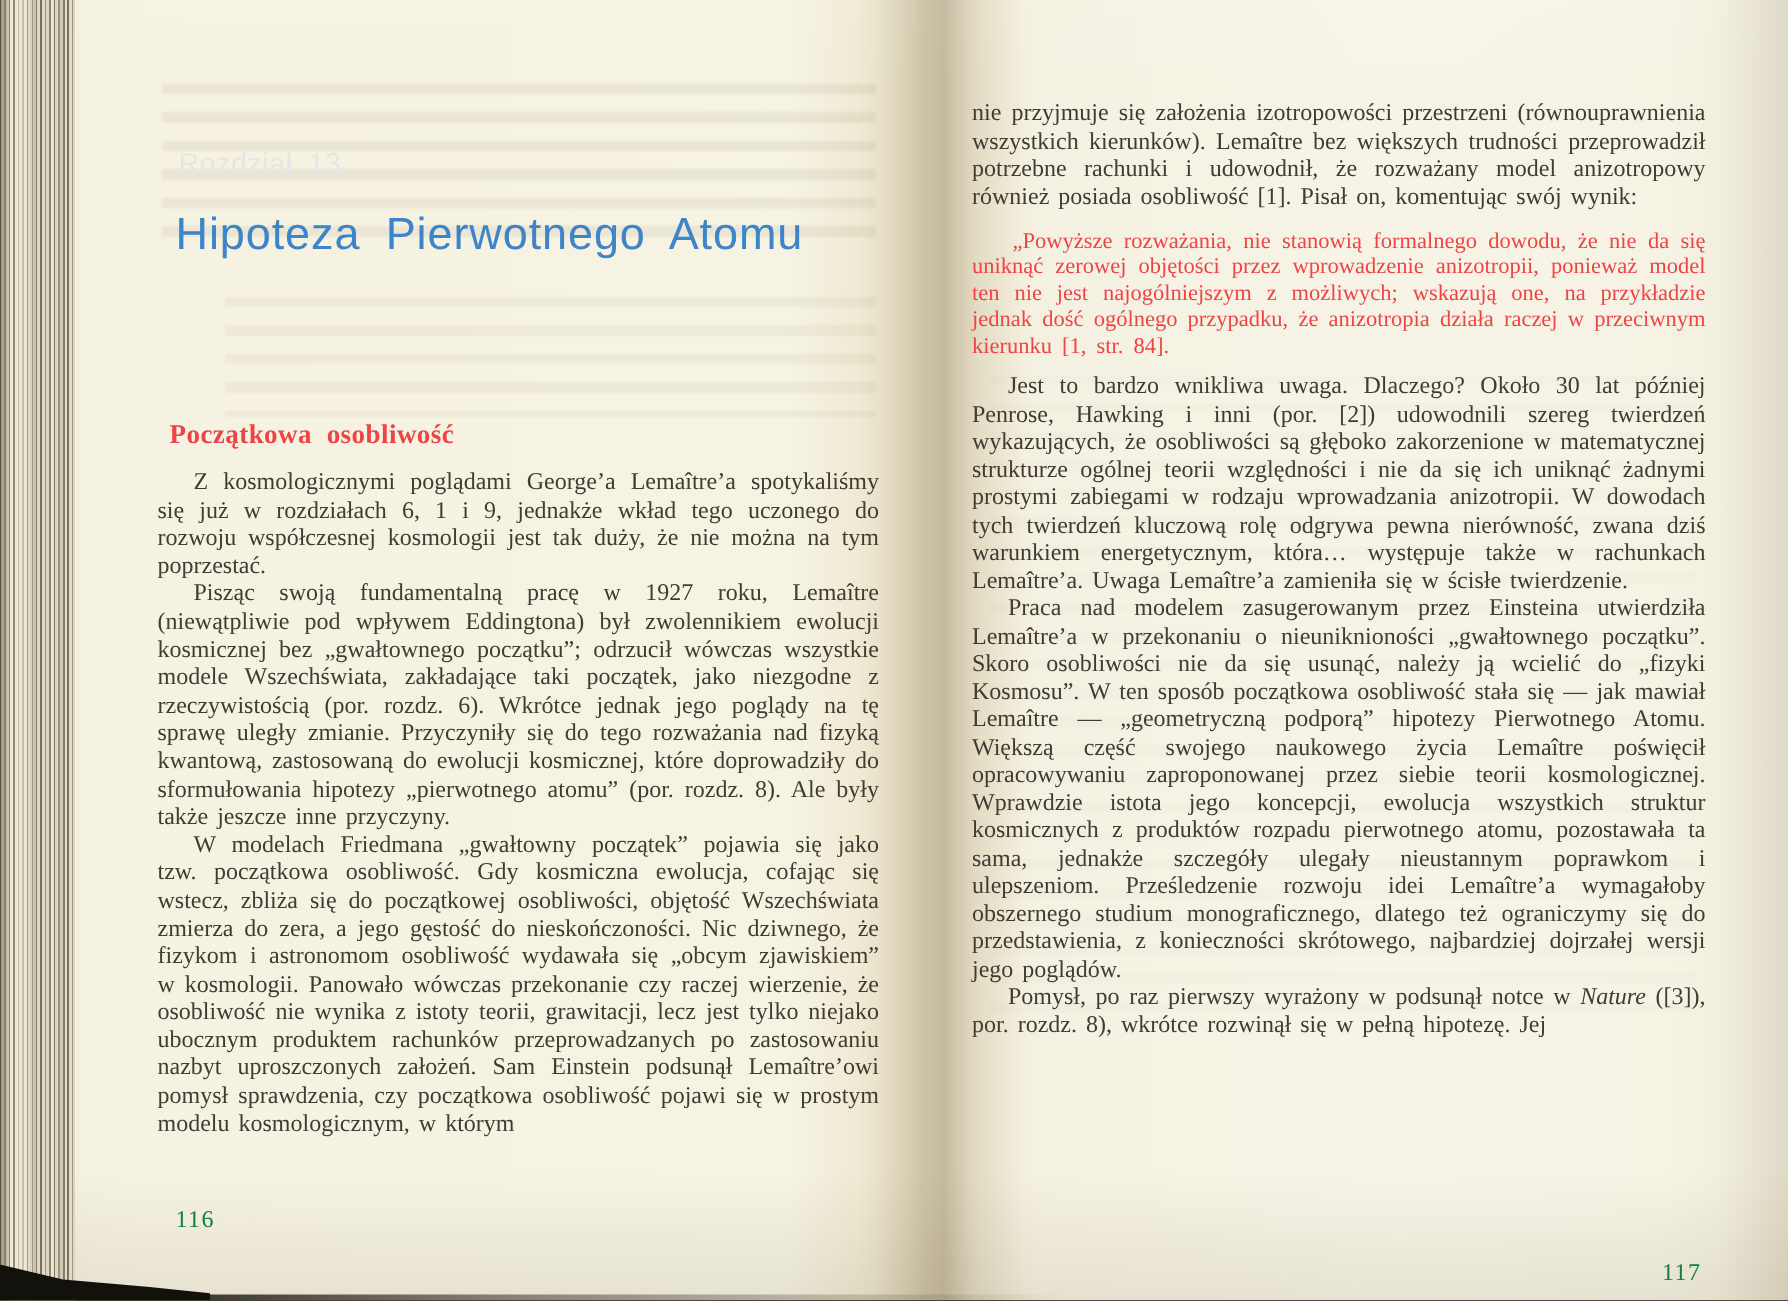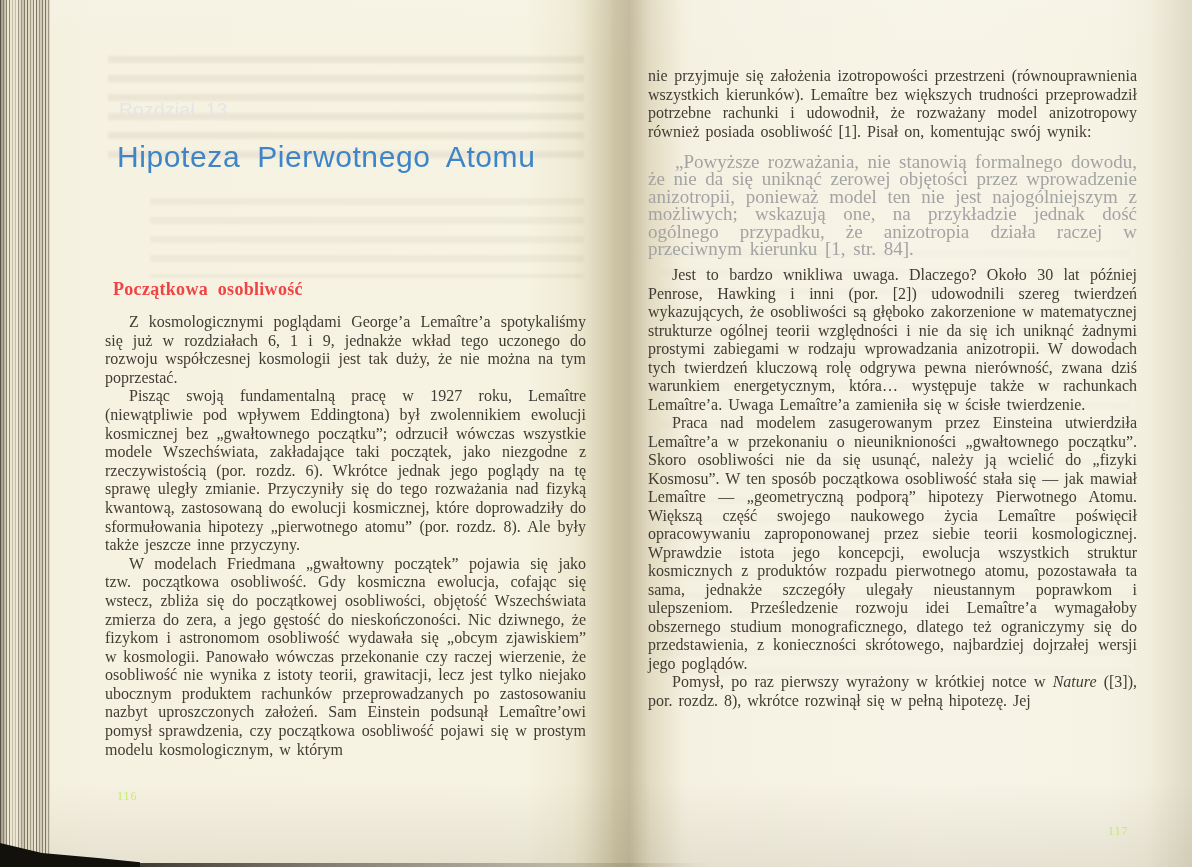--- a/index.html
+++ b/index.html
@@ -91,26 +91,26 @@
     position: absolute;
     font-size: 16px; line-height: 18.6px; color: #413c33;
     text-align: justify; word-spacing: 2px;
   }
   .left-col  { left: 105px; top: 313px; width: 481px; }
   .right-col { left: 648px; top: 46px;  width: 489px; line-height: 18.5px; margin-top: 21px; }
   .body-col p { margin: 0; text-indent: 24px; }
   .body-col p.no-indent { text-indent: 0; }
   .quote-block {
     margin: 12px 0 9px 0 !important;
-    font-size: 19px; line-height: 17.4px; color: #a3a3a3;
+    font-size: 15px; line-height: 17.4px; color: #ef4444;
     text-indent: 27px !important; word-spacing: 3px;
   }
   .rp-heading { margin: 37px 0 21px 0; }
   .page-number {
-    position: absolute; font-size: 12px; color: #bef264; letter-spacing: 1px;
+    position: absolute; font-size: 16px; color: #15803d; letter-spacing: 1px; margin-top: 16px;
   }
   .pn-left  { left: 117px;  top: 789px; }
   .pn-right { left: 1108px; top: 824px; }
   .ital { font-style: italic; }
 </style>
 </head>
 <body>
 
 <div class="scan">
   <div class="book"></div>
@@ -133,21 +133,21 @@
   </div>
 
   <div class="page-number pn-left">116</div>
 
   <div class="body-col right-col">
     <p class="no-indent">nie przyjmuje się założenia izotropowości przestrzeni (równouprawnienia wszystkich kierunków). Lemaître bez większych trudności przeprowadził potrzebne rachunki i udowodnił, że rozważany model anizotropowy również posiada osobliwość [1]. Pisał on, komentując swój wynik:</p>
     <p class="quote-block">„Powyższe rozważania, nie stanowią formalnego dowodu, że nie da się uniknąć zerowej objętości przez wprowadzenie anizotropii, ponieważ model ten nie jest najogólniejszym z możliwych; wskazują one, na przykładzie jednak dość ogólnego przypadku, że anizotropia działa raczej w przeciwnym kierunku [1, str. 84].</p>
     <p>Jest to bardzo wnikliwa uwaga. Dlaczego? Około 30 lat później Penrose, Hawking i inni (por. [2]) udowodnili szereg twierdzeń wykazujących, że osobliwości są głęboko zakorzenione w matematycznej strukturze ogólnej teorii względności i nie da się ich uniknąć żadnymi prostymi zabiegami w rodzaju wprowadzania anizotropii. W dowodach tych twierdzeń kluczową rolę odgrywa pewna nierówność, zwana dziś warunkiem energetycznym, która… występuje także w rachunkach Lemaître’a. Uwaga Lemaître’a zamieniła się w ścisłe twierdzenie.</p>
     <p>Praca nad modelem zasugerowanym przez Einsteina utwierdziła Lemaître’a w przekonaniu o nieuniknioności „gwałtownego początku”. Skoro osobliwości nie da się usunąć, należy ją wcielić do „fizyki Kosmosu”. W ten sposób początkowa osobliwość stała się — jak mawiał Lemaître — „geometryczną podporą” hipotezy Pierwotnego Atomu. Większą część swojego naukowego życia Lemaître poświęcił opracowywaniu zaproponowanej przez siebie teorii kosmologicznej. Wprawdzie istota jego koncepcji, ewolucja wszystkich struktur kosmicznych z produktów rozpadu pierwotnego atomu, pozostawała ta sama, jednakże szczegóły ulegały nieustannym poprawkom i ulepszeniom. Prześledzenie rozwoju idei Lemaître’a wymagałoby obszernego studium monograficznego, dlatego też ograniczymy się do przedstawienia, z konieczności skrótowego, najbardziej dojrzałej wersji jego poglądów.</p>
     <p>
-      <span>Pomysł, po raz pierwszy wyrażony w krótkiej notce w </span><span class="ital">Nature</span><span> ([3]), por. rozdz. 8), wkrótce rozwinął się w pełną hipotezę. Jej</span>
+      <span>Pomysł, po raz pierwszy wyrażony w podsunął notce w </span><span class="ital">Nature</span><span> ([3]), por. rozdz. 8), wkrótce rozwinął się w pełną hipotezę. Jej</span>
     </p>
   </div>
 
   <div class="page-number pn-right">117</div>
 
   <div class="bottom-line"></div>
   <div class="corner-dark"></div>
 </div>
 
 </body></html>

